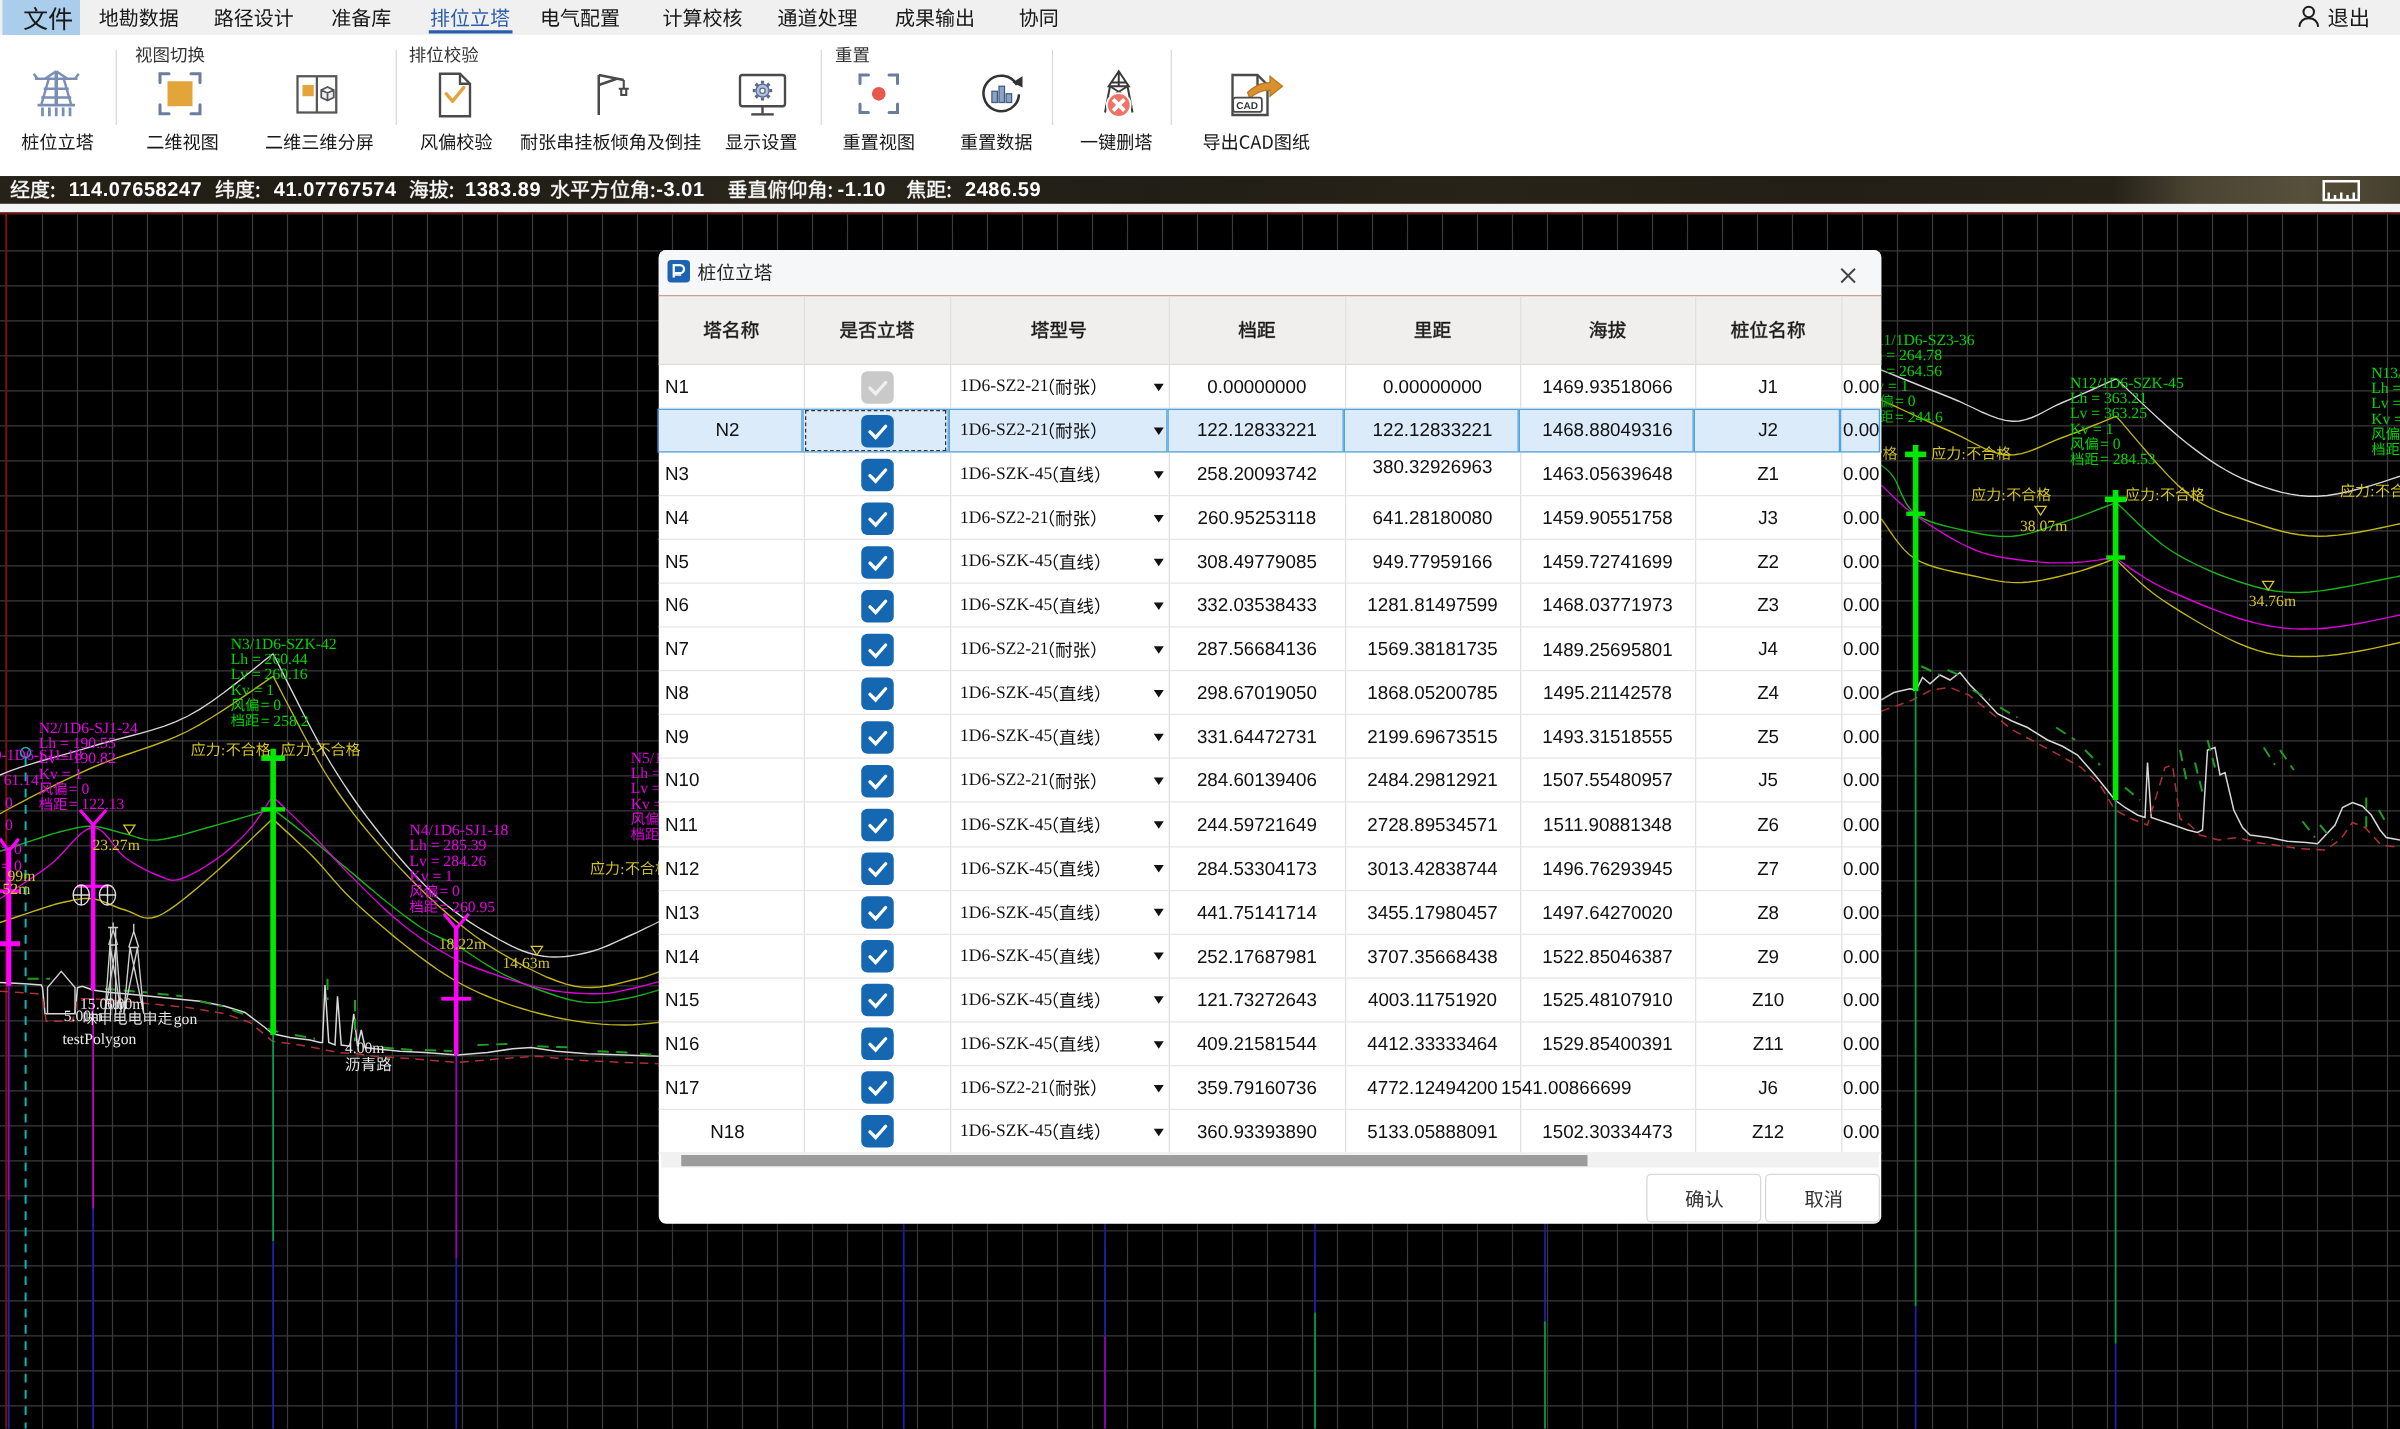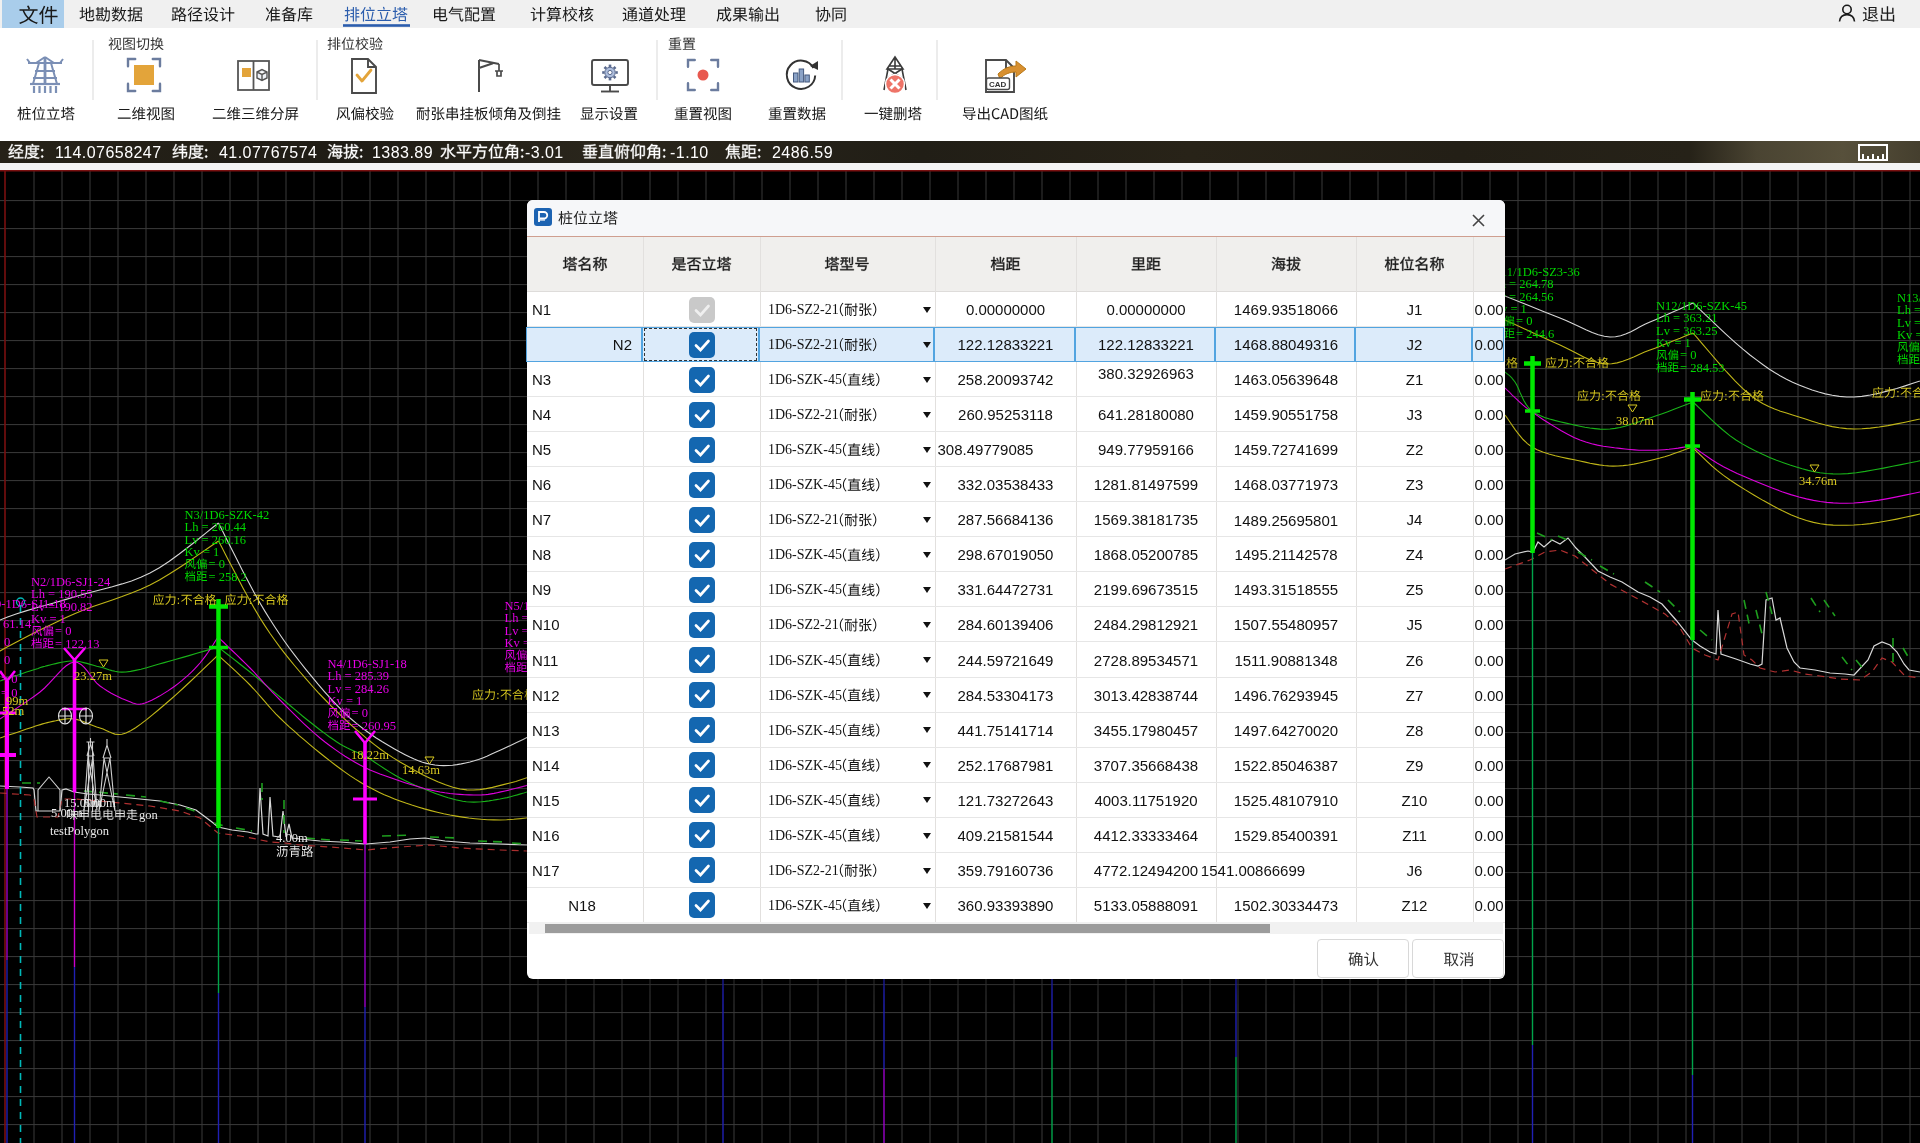--- a/index.html
+++ b/index.html
@@ -3,21 +3,21 @@
 <style>
 *{margin:0;padding:0;box-sizing:border-box}
 html,body{width:1920px;height:1143px;overflow:hidden;background:#000;
 font-family:"Liberation Sans",sans-serif;-webkit-font-smoothing:antialiased}
 #menubar{position:absolute;left:0;top:0;width:1920px;height:28px;background:#f0f0f0}
 #ftab{position:absolute;left:2px;top:0;width:62px;height:28px;background:#a9cdeb}
 #toolbar{position:absolute;left:0;top:28px;width:1920px;height:113px;background:#fff}
 #statusbar{position:absolute;left:0;top:141px;width:1920px;height:22px;
 background:linear-gradient(90deg,#262218 0%,#1f1c15 18%,#2a261c 32%,#211e16 48%,#282318 62%,#231f16 76%,#262218 88%,#4a4432 91.5%,#57503b 96%,#453f2e 100%)}
 #strip{position:absolute;left:0;top:163px;width:1920px;height:7px;background:#f4f4f4}
-.sn{position:absolute;top:2.5px;font-size:16px;font-weight:normal;color:#fff;letter-spacing:.45px}
+.sn{position:absolute;top:2.5px;font-size:16px;font-weight:bold;color:#fff;letter-spacing:.45px}
 #canvas{position:absolute;left:0;top:170px}
 #dlg{position:absolute;left:527px;top:200px;width:978px;height:779px;background:#fff;
 border-radius:6px;box-shadow:0 5px 18px rgba(0,0,0,.35)}
 .dlg-title{position:absolute;left:0;top:0;width:978px;height:36px;background:#f6f7f9;border-radius:6px 6px 0 0}
 .ct{position:absolute;height:35px;line-height:35px;font-size:15px;color:#111;text-align:center}
 .ds{position:absolute;height:35px;line-height:35.5px;font-size:14px;color:#111;font-family:"Liberation Serif",serif}
 .btn{position:absolute;width:92px;height:39px;background:#fff;border:1px solid #d8d8d8;border-radius:4px}
 #overlay{position:absolute;left:0;top:0;pointer-events:none}
 </style></head><body>
 <div id="menubar">
@@ -358,21 +358,21 @@
         <path d="M7,13.5 l4.5,4.5 l8,-9" stroke="#efefef" stroke-width="2.7" fill="none" stroke-linecap="round"></path>
       </svg></div>
     <div class="ds" style="left:241px;top:92.0px;">1D6-SZ2-21</div>
     <div style="position:absolute;left:395.5px;top:106.7px;width:0;height:0;border:4px solid transparent;border-top:6.5px solid #111;border-bottom:none"></div>
     <div class="ct" style="left:408px;top:92.0px;width:141px">0.00000000</div>
     <div class="ct" style="left:549px;top:92.0px;width:140px">0.00000000</div>
     <div class="ct" style="left:689px;top:92.0px;width:140px">1469.93518066</div>
     <div class="ct" style="left:829px;top:92.0px;width:117px">J1</div>
     <div class="ct" style="left:946px;top:92.0px;width:32px">0.00</div>
     <div style="position:absolute;left:0;top:127.0px;width:978px;height:35.05px;background:#dcebfa;border-bottom:1px solid #e6e6e6"></div>
-    <div class="ct" style="left:5px;top:127.0px;width:100px;text-align:right">N2</div>
+    <div class="ct" style="left:5px;top:127.0px;width:100px;text-align:center">N2</div>
     <div style="position:absolute;left:162px;top:131.6px;width:26px;height:26px;background:#1467b0;border-radius:5px"><svg width="26" height="26">
         <path d="M7,13.5 l4.5,4.5 l8,-9" stroke="#fff" stroke-width="2.7" fill="none" stroke-linecap="round"></path>
       </svg></div>
     <div class="ds" style="left:241px;top:127.0px;">1D6-SZ2-21</div>
     <div style="position:absolute;left:395.5px;top:141.8px;width:0;height:0;border:4px solid transparent;border-top:6.5px solid #111;border-bottom:none"></div>
     <div class="ct" style="left:408px;top:127.0px;width:141px">122.12833221</div>
     <div class="ct" style="left:549px;top:127.0px;width:140px">122.12833221</div>
     <div class="ct" style="left:689px;top:127.0px;width:140px">1468.88049316</div>
     <div class="ct" style="left:829px;top:127.0px;width:117px">J2</div>
     <div class="ct" style="left:946px;top:127.0px;width:32px">0.00</div>
@@ -400,21 +400,21 @@
     <div class="ct" style="left:689px;top:197.1px;width:140px">1459.90551758</div>
     <div class="ct" style="left:829px;top:197.1px;width:117px">J3</div>
     <div class="ct" style="left:946px;top:197.1px;width:32px">0.00</div>
     <div style="position:absolute;left:0;top:232.2px;width:978px;height:35.05px;border-bottom:1px solid #e6e6e6"></div>
     <div class="ct" style="left:5px;top:232.2px;width:100px;text-align:left">N5</div>
     <div style="position:absolute;left:162px;top:236.7px;width:26px;height:26px;background:#1467b0;border-radius:5px"><svg width="26" height="26">
         <path d="M7,13.5 l4.5,4.5 l8,-9" stroke="#fff" stroke-width="2.7" fill="none" stroke-linecap="round"></path>
       </svg></div>
     <div class="ds" style="left:241px;top:232.2px;">1D6-SZK-45</div>
     <div style="position:absolute;left:395.5px;top:246.9px;width:0;height:0;border:4px solid transparent;border-top:6.5px solid #111;border-bottom:none"></div>
-    <div class="ct" style="left:388px;top:232.2px;width:141px">308.49779085</div>
+    <div class="ct" style="left:408px;top:232.2px;width:141px">308.49779085</div>
     <div class="ct" style="left:549px;top:232.2px;width:140px">949.77959166</div>
     <div class="ct" style="left:689px;top:232.2px;width:140px">1459.72741699</div>
     <div class="ct" style="left:829px;top:232.2px;width:117px">Z2</div>
     <div class="ct" style="left:946px;top:232.2px;width:32px">0.00</div>
     <div style="position:absolute;left:0;top:267.2px;width:978px;height:35.05px;border-bottom:1px solid #e6e6e6"></div>
     <div class="ct" style="left:5px;top:267.2px;width:100px;text-align:left">N6</div>
     <div style="position:absolute;left:162px;top:271.8px;width:26px;height:26px;background:#1467b0;border-radius:5px"><svg width="26" height="26">
         <path d="M7,13.5 l4.5,4.5 l8,-9" stroke="#fff" stroke-width="2.7" fill="none" stroke-linecap="round"></path>
       </svg></div>
     <div class="ds" style="left:241px;top:267.2px;">1D6-SZK-45</div>

